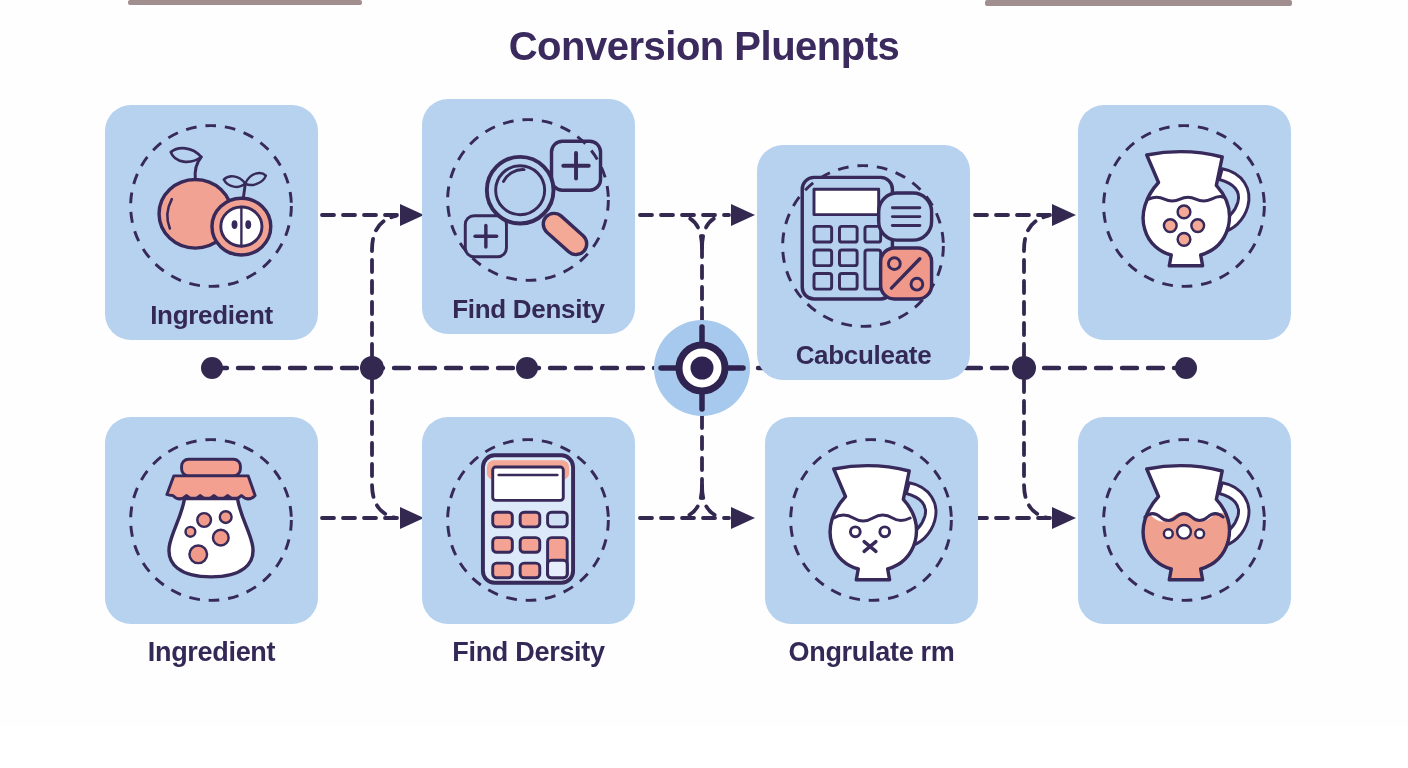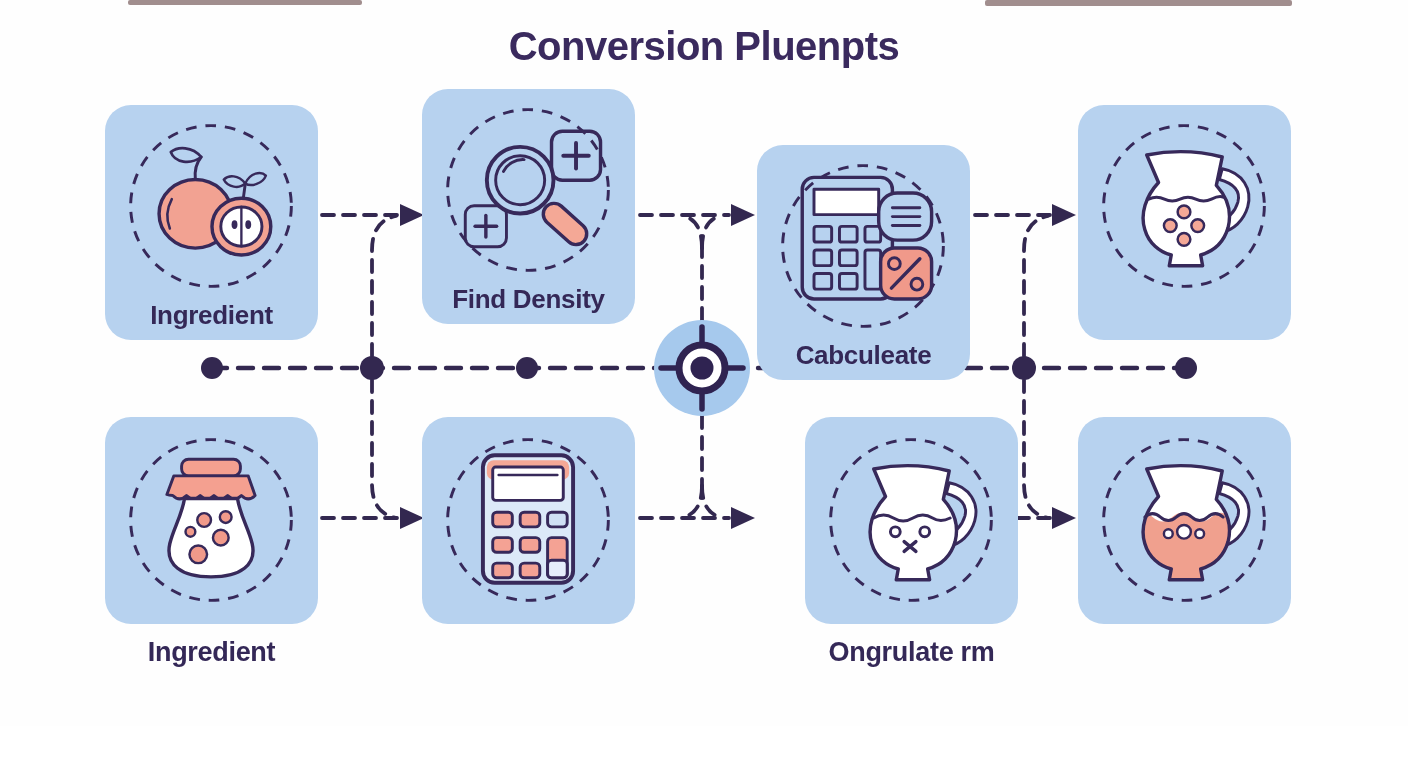--- a/index.html
+++ b/index.html
@@ -116,21 +116,21 @@
           <ellipse cx="131" cy="121" rx="21" ry="20" fill="#ffffff" stroke-width="3"></ellipse>
           <line x1="131" y1="101" x2="131" y2="141" stroke-width="2.4"></line>
           <ellipse cx="124" cy="119" rx="3" ry="4.5" fill="#37295a" stroke="none"></ellipse>
           <ellipse cx="138" cy="119" rx="3" ry="4.5" fill="#37295a" stroke="none"></ellipse>
         </g>
       </svg>
       <div class="label-in">Ingredient</div>
     </div>
   </div>
 
-  <div class="step" style="left:422px; top:89px;">
+  <div class="step" style="left:422px; top:99px;">
     <div class="card r1">
       <svg class="icon-svg" viewBox="0 0 200 200">
         <circle cx="100" cy="100" r="82" fill="none" class="stroke" stroke-width="3" stroke-dasharray="11 9"></circle>
         <g class="stroke" stroke-linecap="round" stroke-linejoin="round">
           <rect x="124" y="40" width="50" height="50" rx="11" fill="none" stroke-width="3.5"></rect>
           <line x1="149" y1="52" x2="149" y2="78" stroke-width="4"></line>
           <line x1="136" y1="65" x2="162" y2="65" stroke-width="4"></line>
           <rect x="36" y="116" width="42" height="42" rx="9" fill="none" stroke-width="3"></rect>
           <line x1="57" y1="126" x2="57" y2="148" stroke-width="3.5"></line>
           <line x1="46" y1="137" x2="68" y2="137" stroke-width="3.5"></line>
@@ -229,23 +229,24 @@
           <rect x="120" y="92" width="20" height="15" rx="4" fill="#cfe0f4" stroke-width="3"></rect>
           <rect x="64" y="118" width="20" height="15" rx="4" fill="#f4a294" stroke-width="3"></rect>
           <rect x="92" y="118" width="20" height="15" rx="4" fill="#f4a294" stroke-width="3"></rect>
           <rect x="120" y="118" width="20" height="41" rx="4" fill="#f4a294" stroke-width="3"></rect>
           <rect x="120" y="141" width="20" height="18" rx="4" fill="#e6eefb" stroke-width="3"></rect>
           <rect x="64" y="144" width="20" height="15" rx="4" fill="#f4a294" stroke-width="3"></rect>
           <rect x="92" y="144" width="20" height="15" rx="4" fill="#f4a294" stroke-width="3"></rect>
         </g>
       </svg>
     </div>
-  </div>
-
-  <div class="step" style="left:757px; top:417px;padding-left:48px;">
+    <div class="label-out">Find Dersity</div>
+  </div>
+
+  <div class="step" style="left:717px; top:417px;padding-left:48px;">
     <div class="card r2">
       <svg class="icon-svg" style="top:5px;" viewBox="0 0 200 200">
         <circle cx="100" cy="100" r="82" fill="none" class="stroke" stroke-width="3" stroke-dasharray="11 9"></circle>
         <g class="stroke" stroke-linecap="round" stroke-linejoin="round">
           <path d="M139 62 C160 66 170 83 165 101 C161 115 150 125 138 127 L135 116 C145 113 152 106 155 96 C158 85 151 77 136 73 Z" fill="#ffffff" stroke-width="3"></path>
           <path d="M62 48 L74 76 C61 90 55 108 60 124 C64 138 75 147 87 150 L85 161 L119 161 L117 150 C131 146 141 136 145 122 C149 106 144 91 133 79 L139 50 C112 43 87 43 62 48 Z" fill="#ffffff" stroke-width="3.5"></path>
           <path d="M62 98 Q72 92 82 98 Q92 104 102 98 Q112 92 122 98 Q130 103 140 98" fill="none" stroke-width="3"></path>
           <circle cx="84" cy="112" r="5" fill="none" stroke-width="3"></circle>
           <circle cx="114" cy="112" r="5" fill="none" stroke-width="3"></circle>
           <path d="M93 122 L105 132 M105 122 L93 132" fill="none" stroke-width="3.5"></path>

